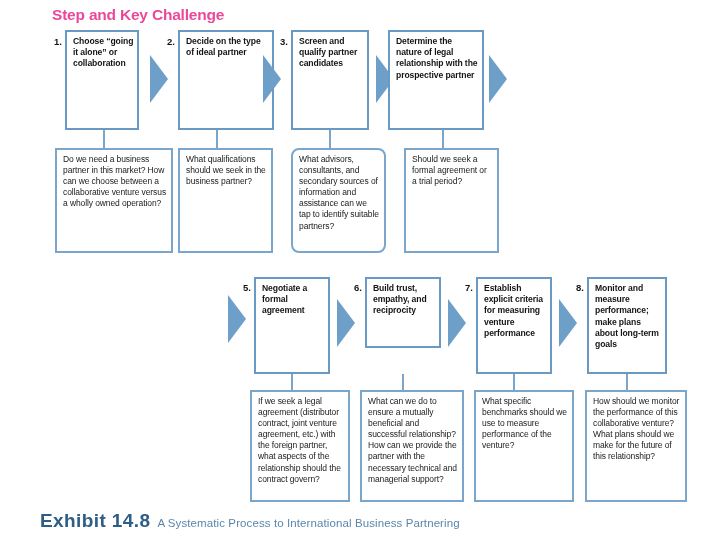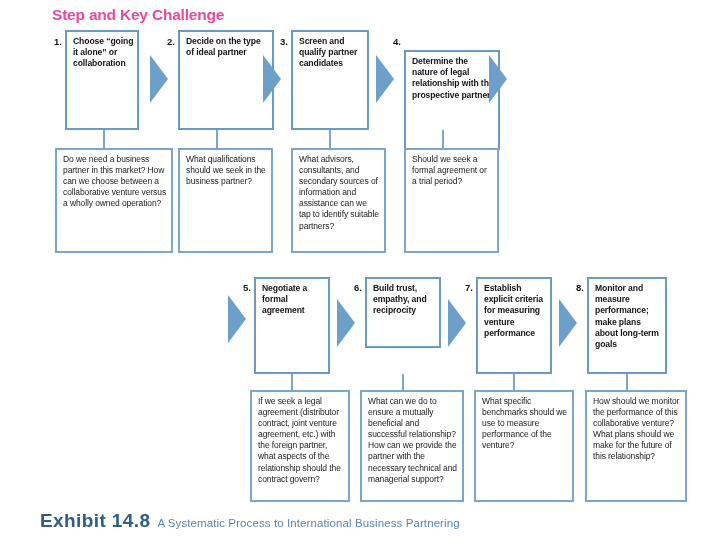--- a/index.html
+++ b/index.html
@@ -142,27 +142,27 @@
   <div class="q-box" style="left:178px; top:148px; width:95px; height:105px;">
     <div class="q-text">What qualifications should we seek in the business partner?</div>
   </div>
   <div class="arrow" style="left:263px; top:55px;"></div>
 
   <div class="step-num" style="left:266px; top:36px;">3.</div>
   <div class="step-box" style="left:291px; top:30px; width:78px; height:100px;">
     <div class="step-text">Screen and qualify partner candidates</div>
   </div>
   <div class="conn-v" style="left:329px; top:130px; height:18px;"></div>
-  <div class="q-box" style="left:291px; top:148px; width:95px; height:105px;">
+  <div class="q-box" style="left:291px; top:148px; width:95px; height:105px;border-radius:8px;">
     <div class="q-text">What advisors, consultants, and secondary sources of information and assistance can we tap to identify suitable partners?</div>
   </div>
   <div class="arrow" style="left:376px; top:55px;"></div>
 
   <div class="step-num" style="left:379px; top:36px;">4.</div>
-  <div class="step-box" style="left:404px; top:30px; width:96px; height:100px;margin-top:20px;">
+  <div class="step-box" style="left:388px; top:30px; width:96px; height:100px;">
     <div class="step-text">Determine the nature of legal relationship with the prospective partner</div>
   </div>
   <div class="conn-v" style="left:442px; top:130px; height:18px;"></div>
   <div class="q-box" style="left:404px; top:148px; width:95px; height:105px;">
     <div class="q-text">Should we seek a formal agreement or a trial period?</div>
   </div>
   <div class="arrow" style="left:489px; top:55px;"></div>
 
   <div class="arrow" style="left:228px; top:295px;"></div>
 

